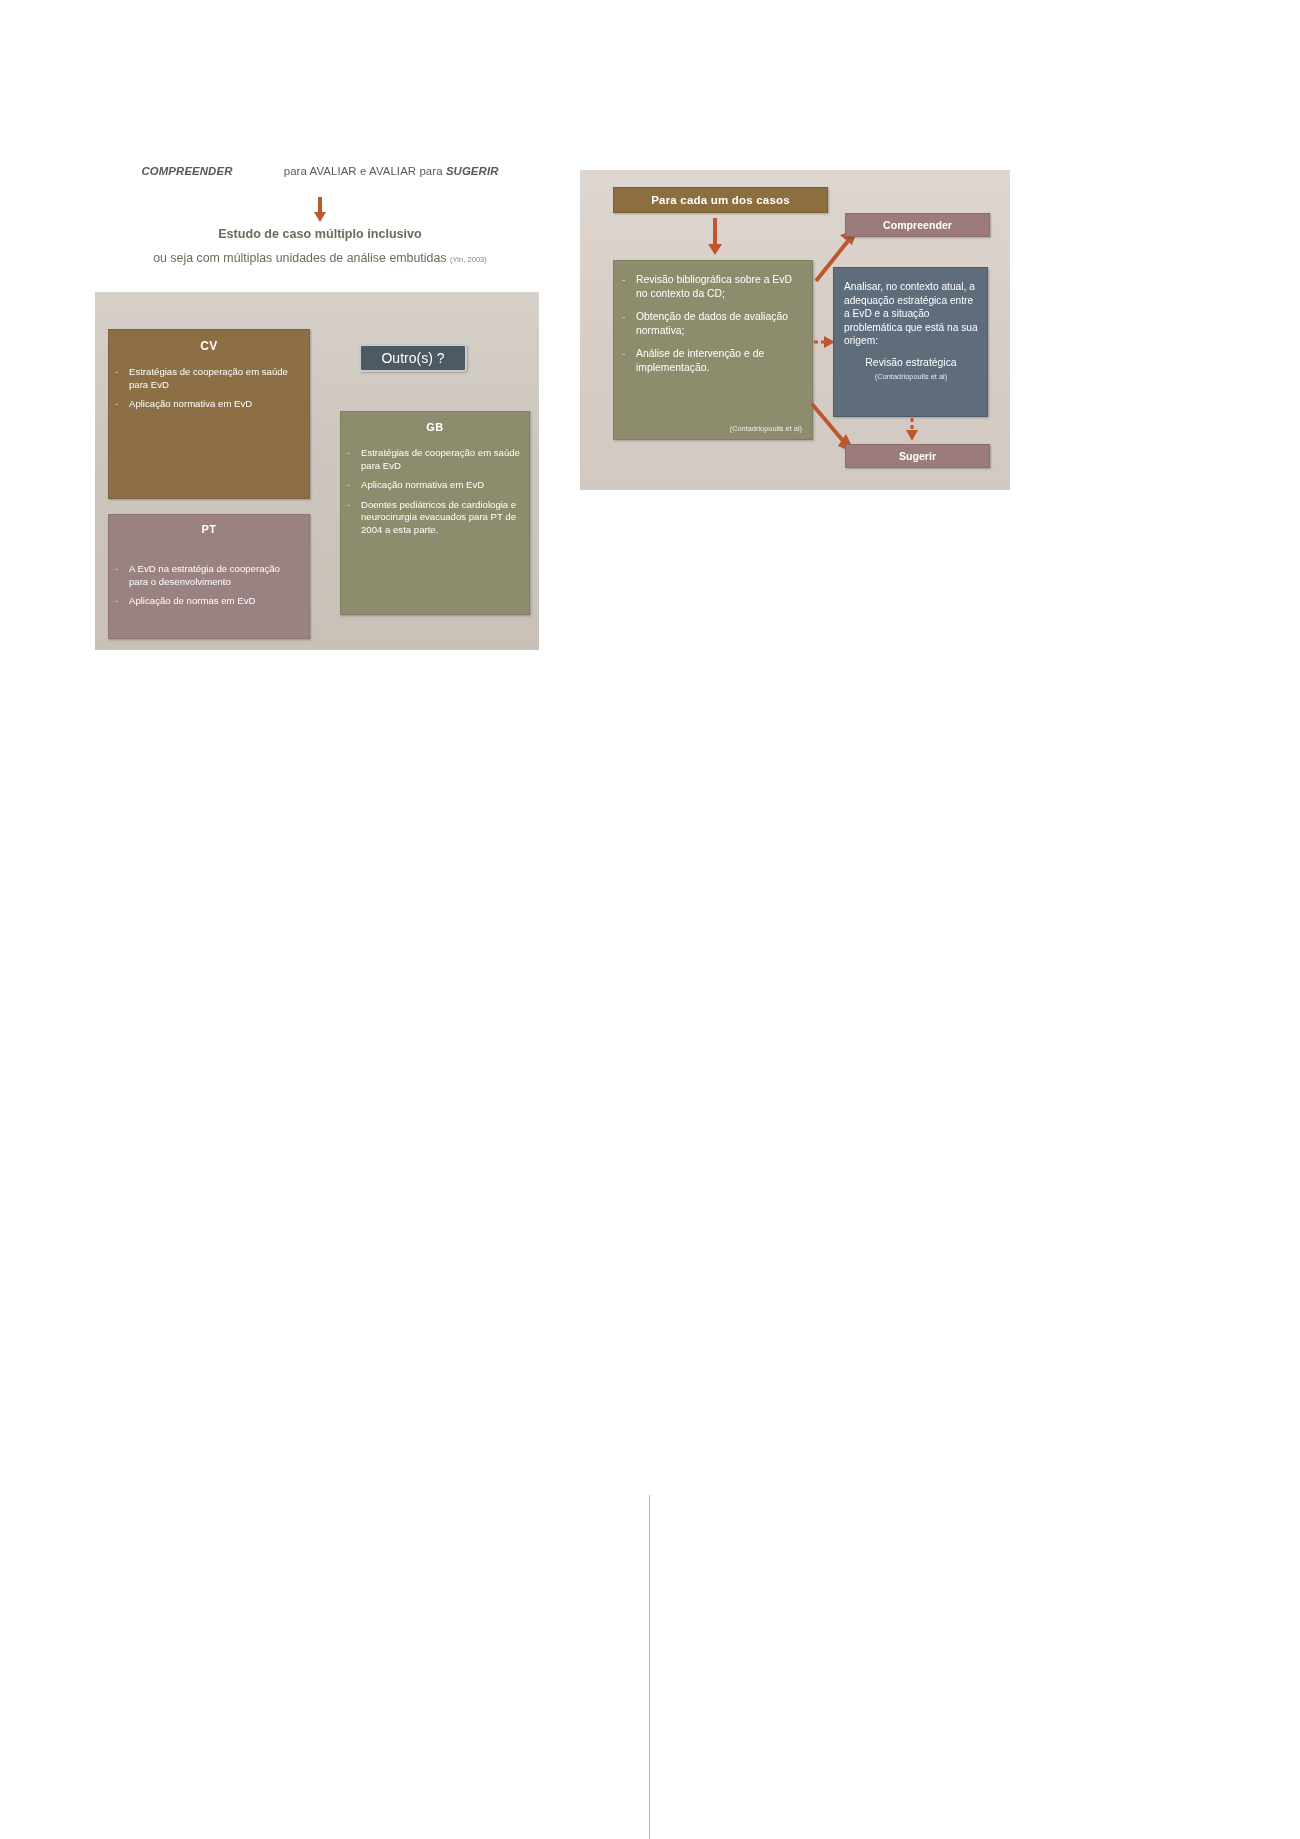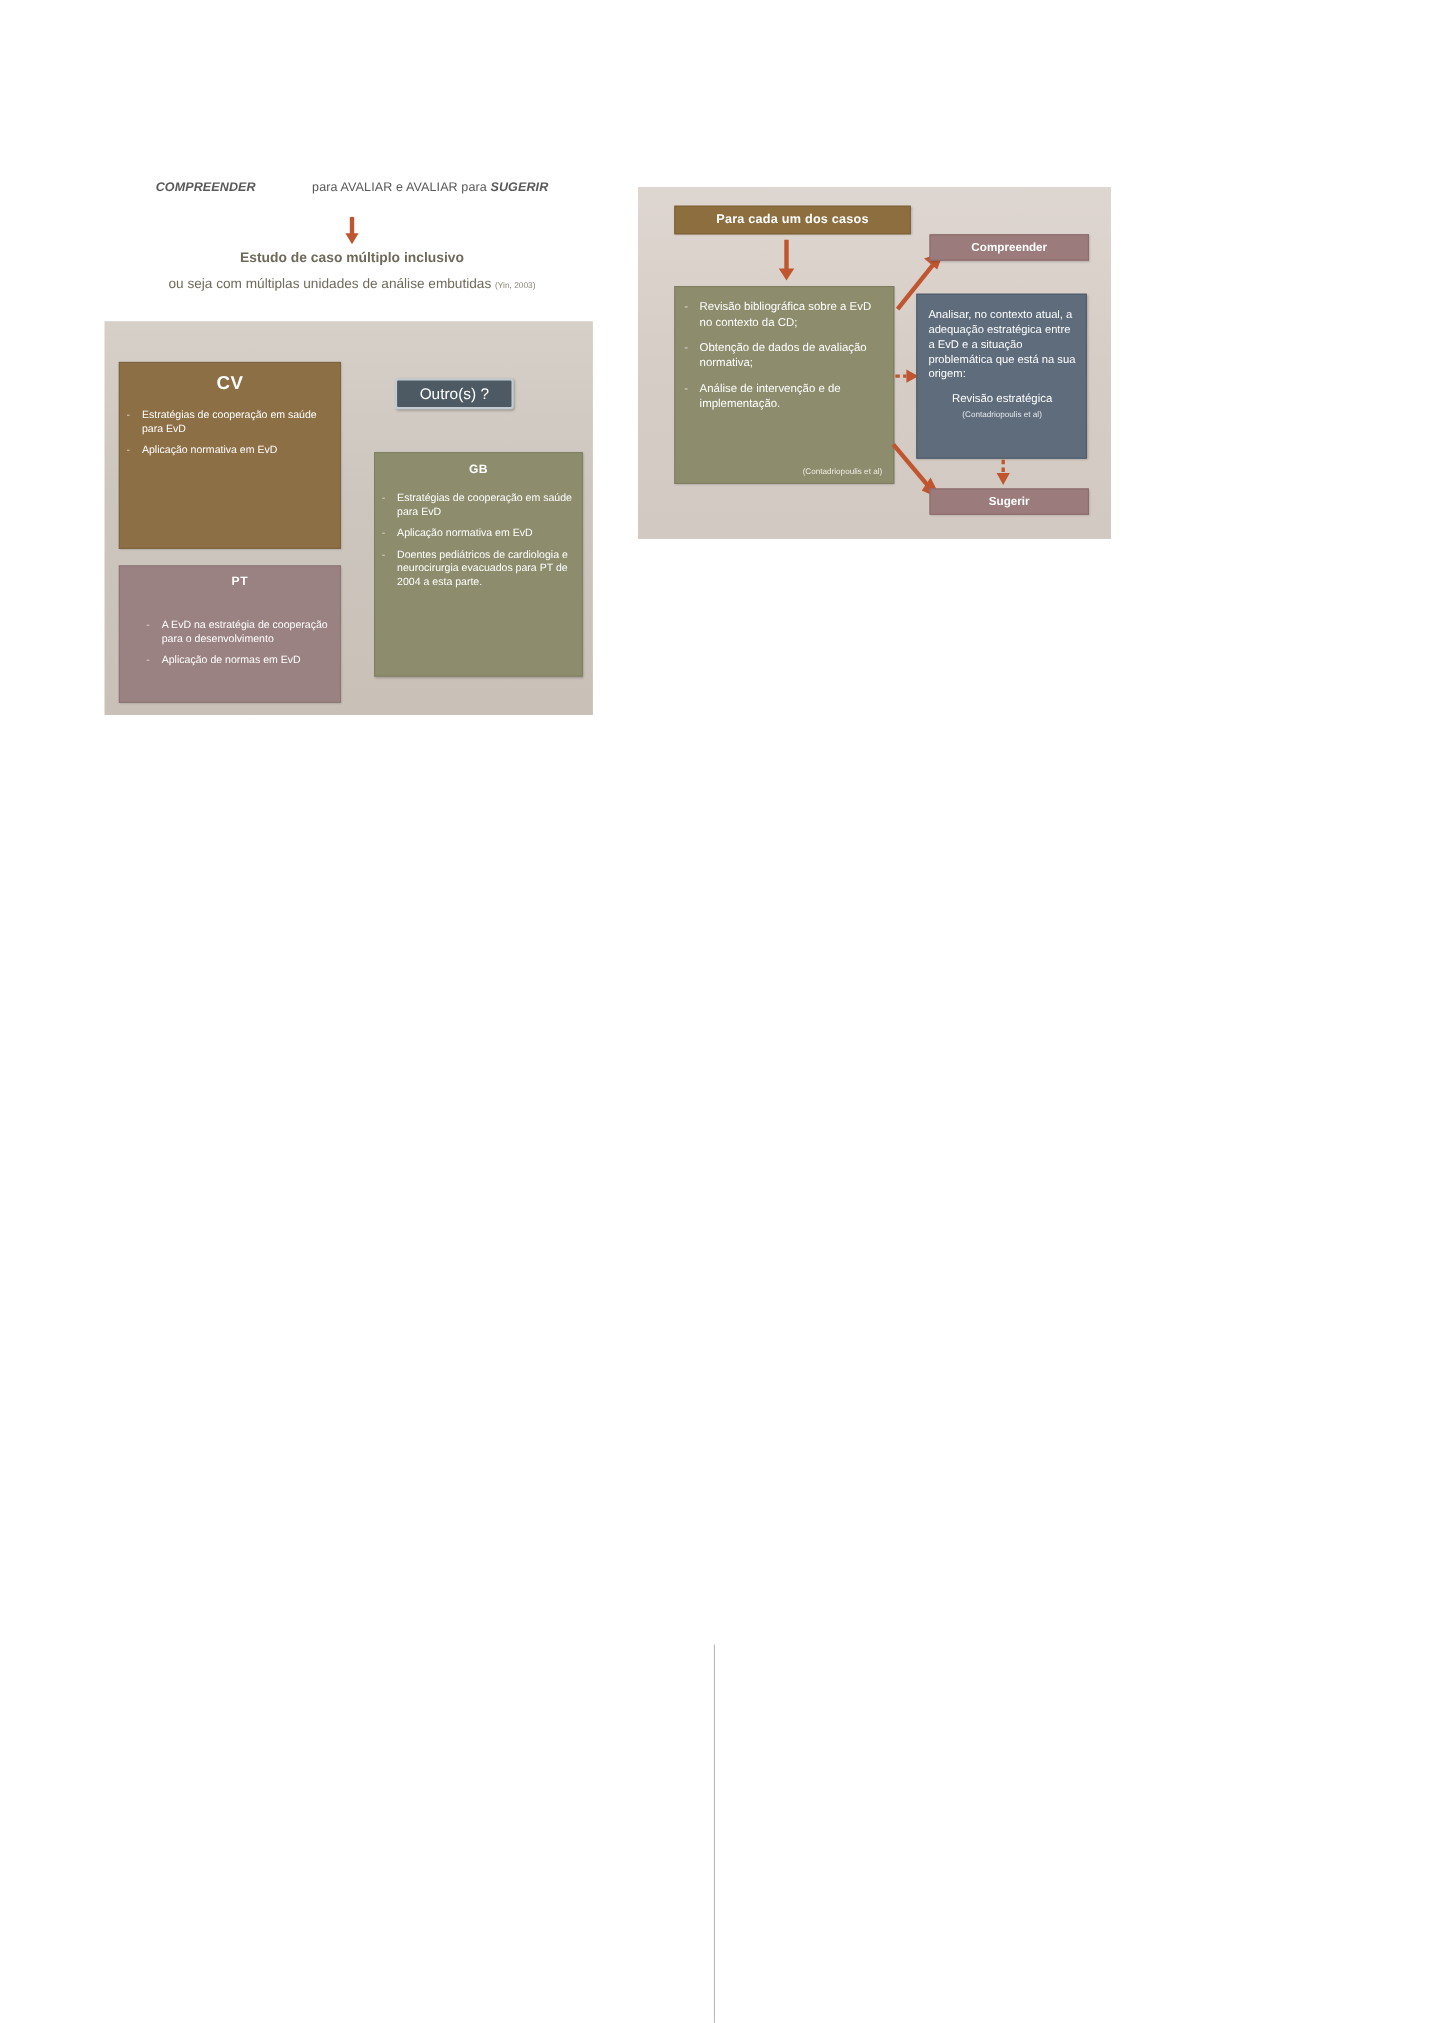--- a/index.html
+++ b/index.html
@@ -28,27 +28,27 @@
 
   .box{position:absolute;box-sizing:border-box;}
   .box .ttl{text-align:center;font-weight:bold;color:#fff;}
   .box ul{list-style:none;margin:0;padding:0;}
   .box li{position:relative;color:#fff;padding-left:20px;margin-bottom:7px;}
   .box li:before{content:"-";position:absolute;left:6px;top:0;color:#e8e3dc;opacity:.85;}
 
   
   #box-cv{left:13px;top:37px;width:202px;height:170px;background:#8c6f45;
           border:1px solid #7d6340;box-shadow:1px 1px 2px rgba(0,0,0,.25);}
-  #box-cv .ttl{font-size:17px;padding-top:9px;letter-spacing:.4px;}
+  #box-cv .ttl{font-size:12px;padding-top:9px;letter-spacing:.4px;}
   #box-cv ul{margin-top:13px;padding:0 10px 0 0;}
   #box-cv li{font-size:9.6px;line-height:12.6px;}
 
   
   #box-pt{left:13px;top:222px;width:202px;height:125px;background:#9b8282;
-          border:1px solid #8d7575;box-shadow:1px 1px 2px rgba(0,0,0,.25);padding-left:18px;}
+          border:1px solid #8d7575;box-shadow:1px 1px 2px rgba(0,0,0,.25);}
   #box-pt .ttl{font-size:11px;padding-top:8px;letter-spacing:.4px;}
   #box-pt ul{margin-top:28px;padding:0 10px 0 0;}
   #box-pt li{font-size:9.6px;line-height:12.6px;}
 
   
   #box-gb{left:245px;top:119px;width:190px;height:204px;background:#8d8d6e;
           border:1px solid #7f7f62;box-shadow:1px 1px 2px rgba(0,0,0,.25);}
   #box-gb .ttl{font-size:11px;padding-top:9px;letter-spacing:.4px;}
   #box-gb ul{margin-top:14px;padding:0 8px 0 0;}
   #box-gb li{font-size:9.6px;line-height:12.6px;}

